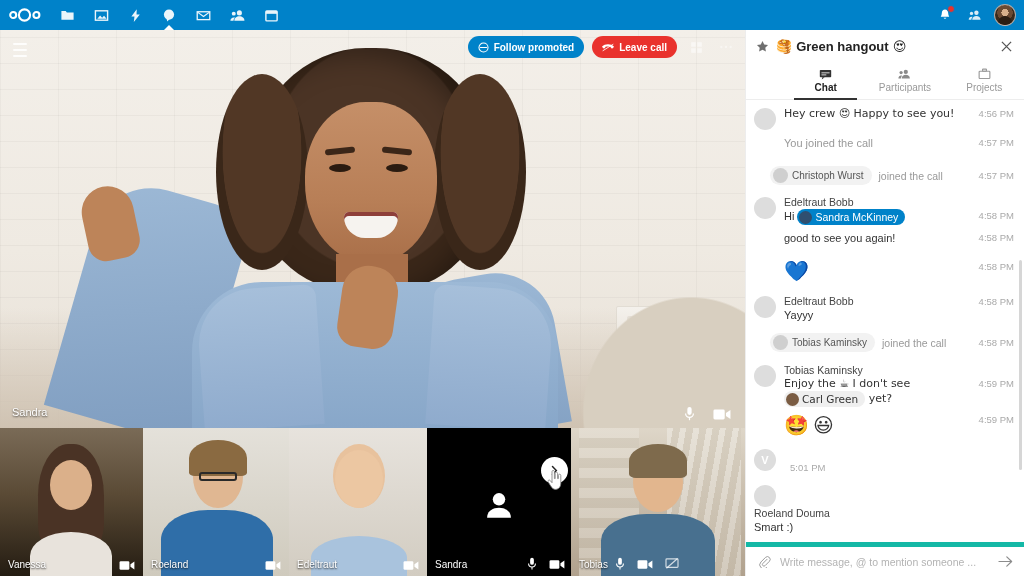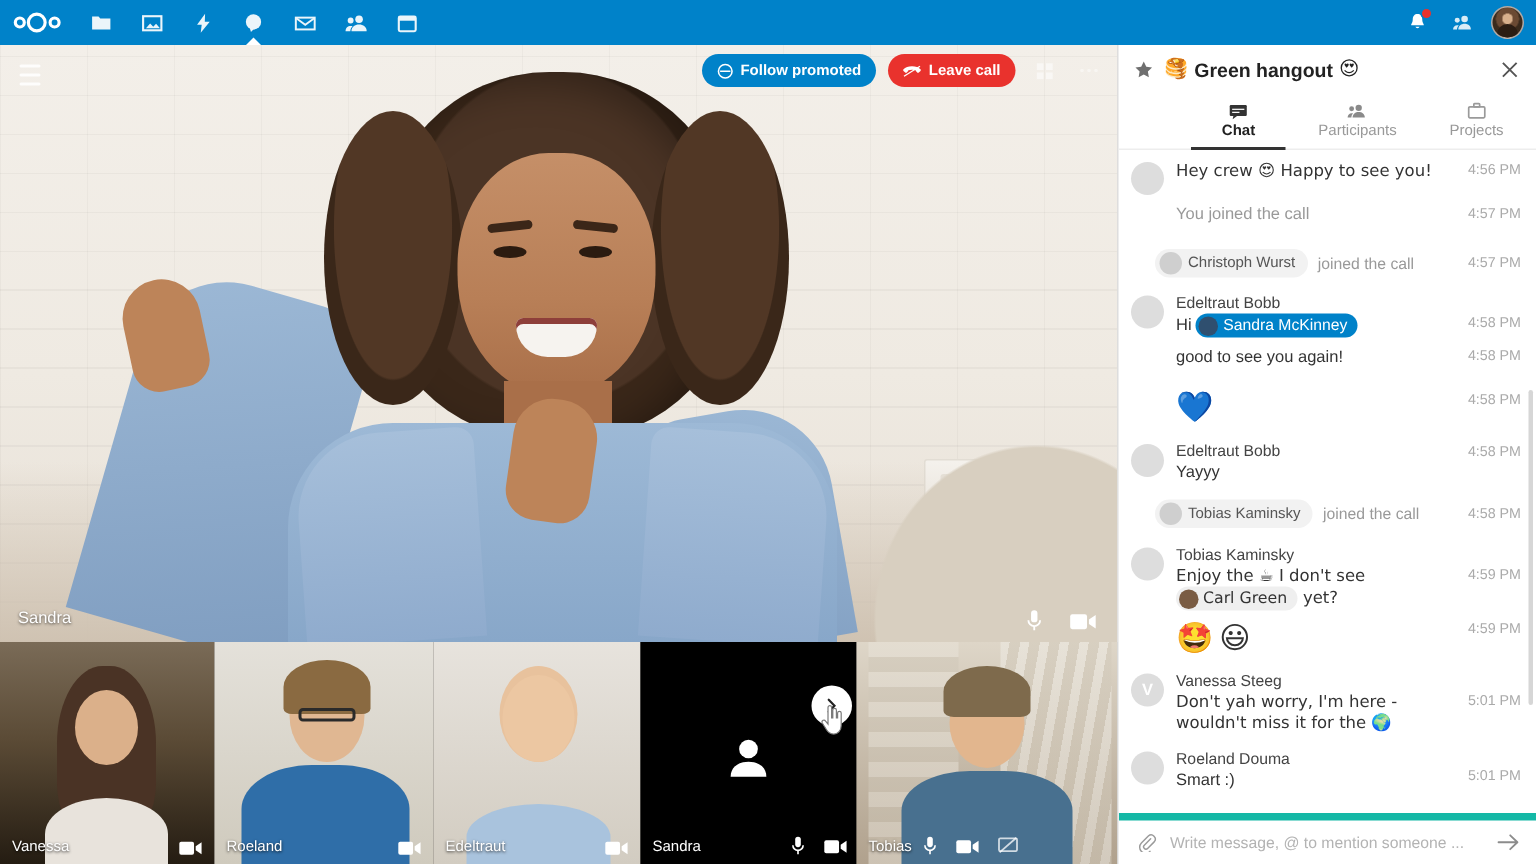--- a/index.html
+++ b/index.html
@@ -689,28 +689,24 @@
         <div class="body">
           <div class="text emoji">🤩😃</div>
         </div>
         <div class="time">4:59 PM</div>
       </div>
 
       <div class="msg" style="padding-top:8px;">
         <div class="av av-purple">
           <span>V</span>
         </div>
-        <div class="body">
-          <div class="author">Vanessa Steeg</div>
-          <div class="text emoji">Don't yah worry, I'm here - wouldn't miss it for the 🌍</div>
-        </div>
         <div class="time" style="padding-top:14px;">5:01 PM</div>
       </div>
 
-      <div class="msg" style="padding-top:8px;">
+      <div class="msg" style="padding-top:8px;flex-direction:column;">
         <div class="av av-photo-c"></div>
         <div class="body">
           <div class="author">Roeland Douma</div>
           <div class="text">Smart :)</div>
         </div>
         <div class="time" style="padding-top:12px;">5:01 PM</div>
       </div>
 
       <div class="scrollbar"></div>
     </div>

